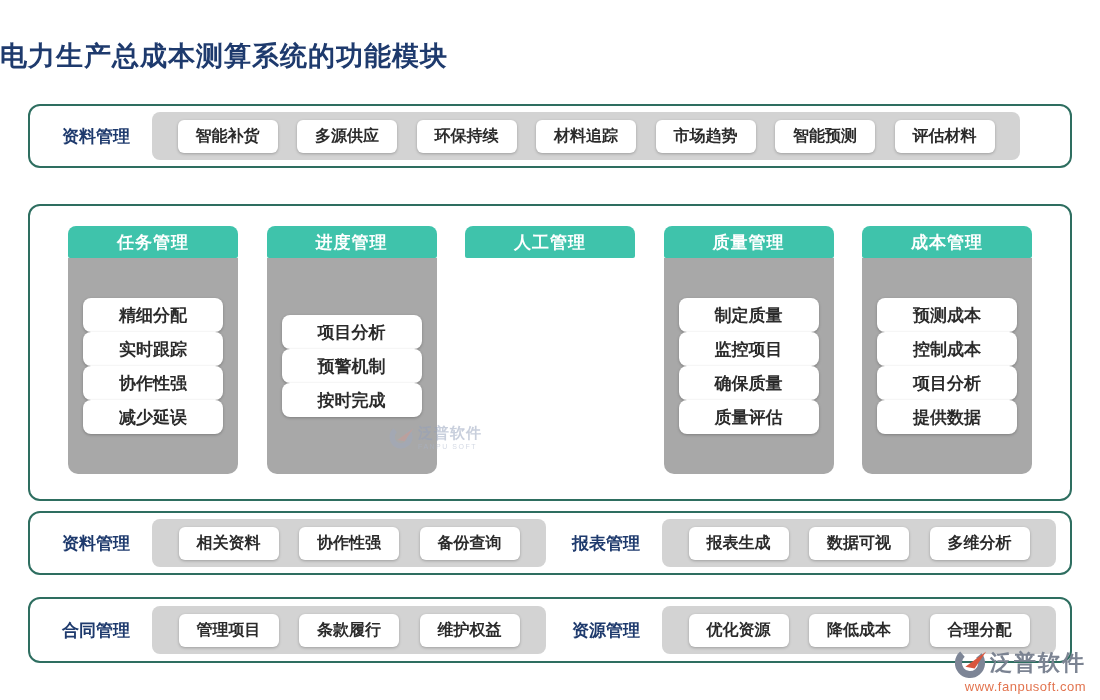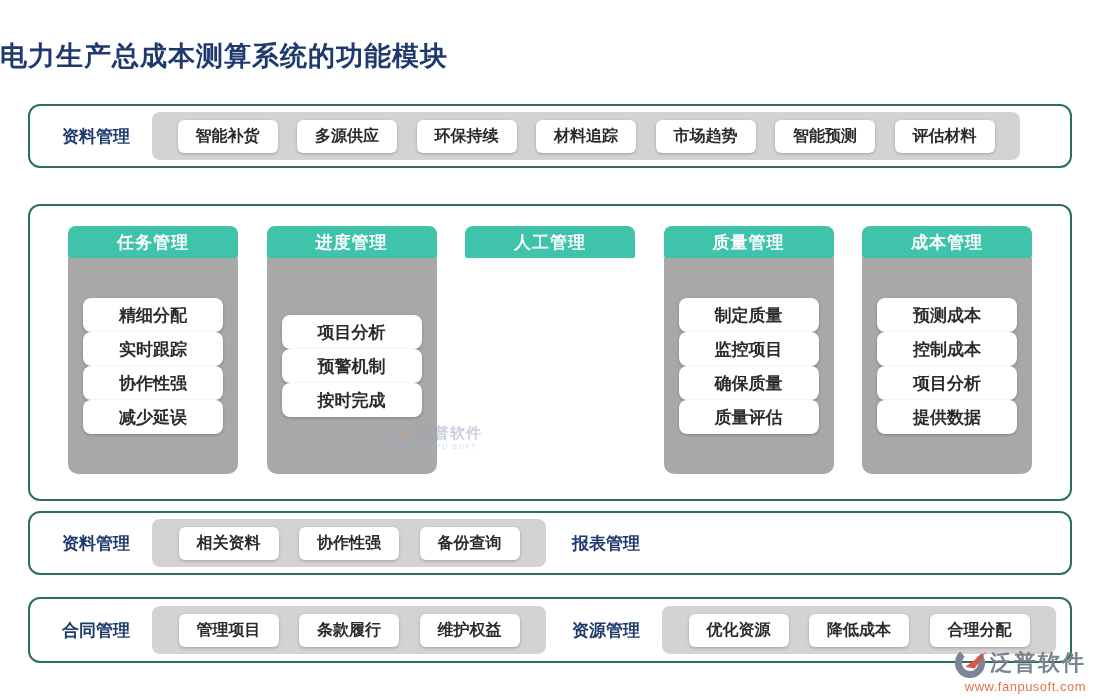--- a/index.html
+++ b/index.html
@@ -149,20 +149,25 @@
     <div class="group">
       <div class="band-label">资料管理</div>
       <div class="tray">
         <div class="btn">相关资料</div>
         <div class="btn">协作性强</div>
         <div class="btn">备份查询</div>
       </div>
     </div>
     <div class="group">
       <div class="band-label">报表管理</div>
+      <div class="tray">
+        <div class="btn">报表生成</div>
+        <div class="btn">数据可视</div>
+        <div class="btn">多维分析</div>
+      </div>
     </div>
   </section>
 <section class="band band-row band-row2">
     <div class="group">
       <div class="band-label">合同管理</div>
       <div class="tray">
         <div class="btn">管理项目</div>
         <div class="btn">条款履行</div>
         <div class="btn">维护权益</div>
       </div>

